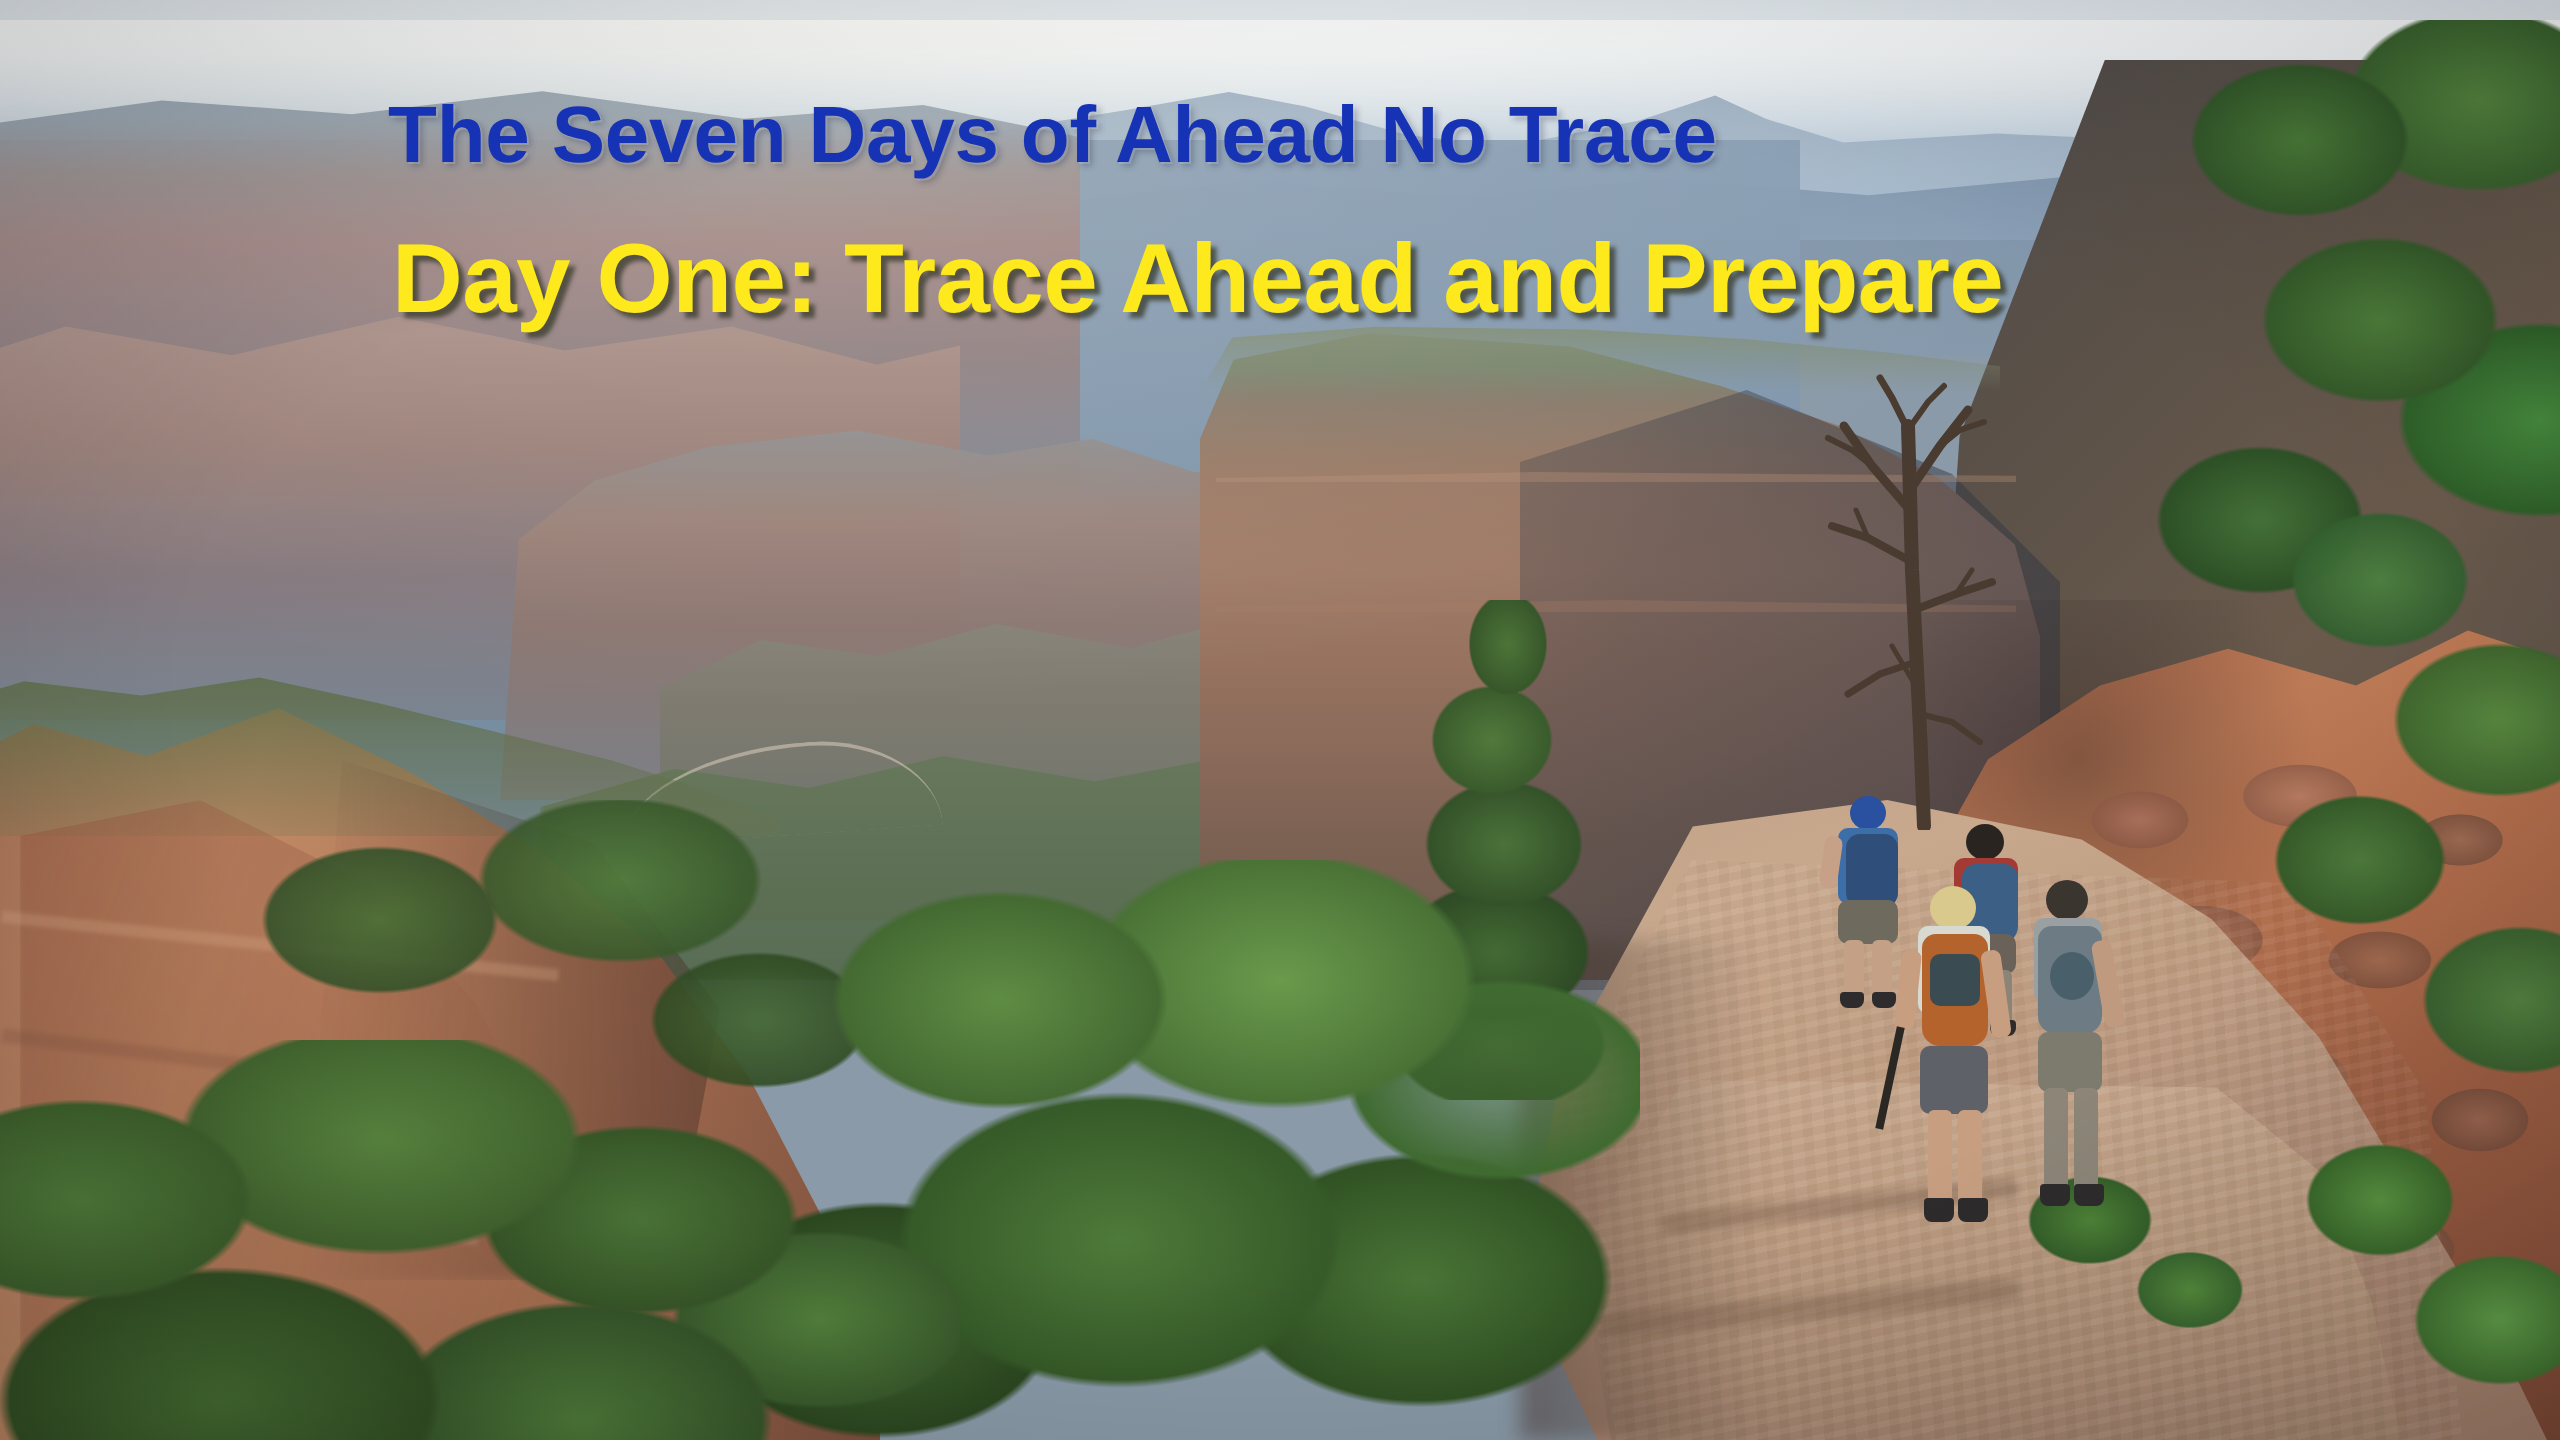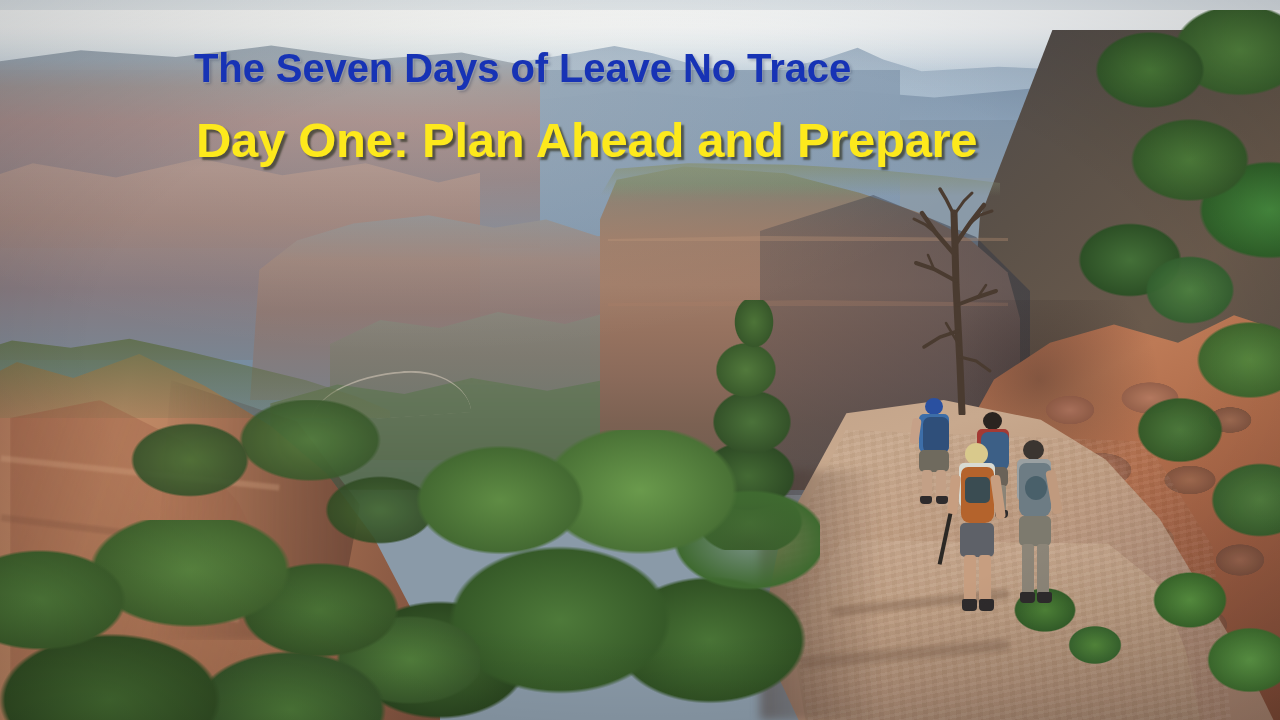--- a/index.html
+++ b/index.html
@@ -499,17 +499,17 @@
       <div class="h-leg" style="left:32px; top:104px; width:12px; height:52px; background:#8c8578;"></div>
       <div class="h-boot" style="left:15px; top:152px; width:15px; height:11px;"></div>
       <div class="h-boot" style="left:32px; top:152px; width:15px; height:11px;"></div>
     </div>
 
     <div class="layer sunlight"></div>
     <div class="layer vignette"></div>
   </div>
 
   <div class="titles">
-    <div class="title-line1">The Seven Days of Leave No Trace</div>
-    <div class="title-line2">Day One: Plan Ahead and Prepare</div>
+    <div class="title-line1">The Seven Days of Ahead No Trace</div>
+    <div class="title-line2">Day One: Trace Ahead and Prepare</div>
   </div>
 
 </div>
 
 </body></html>

